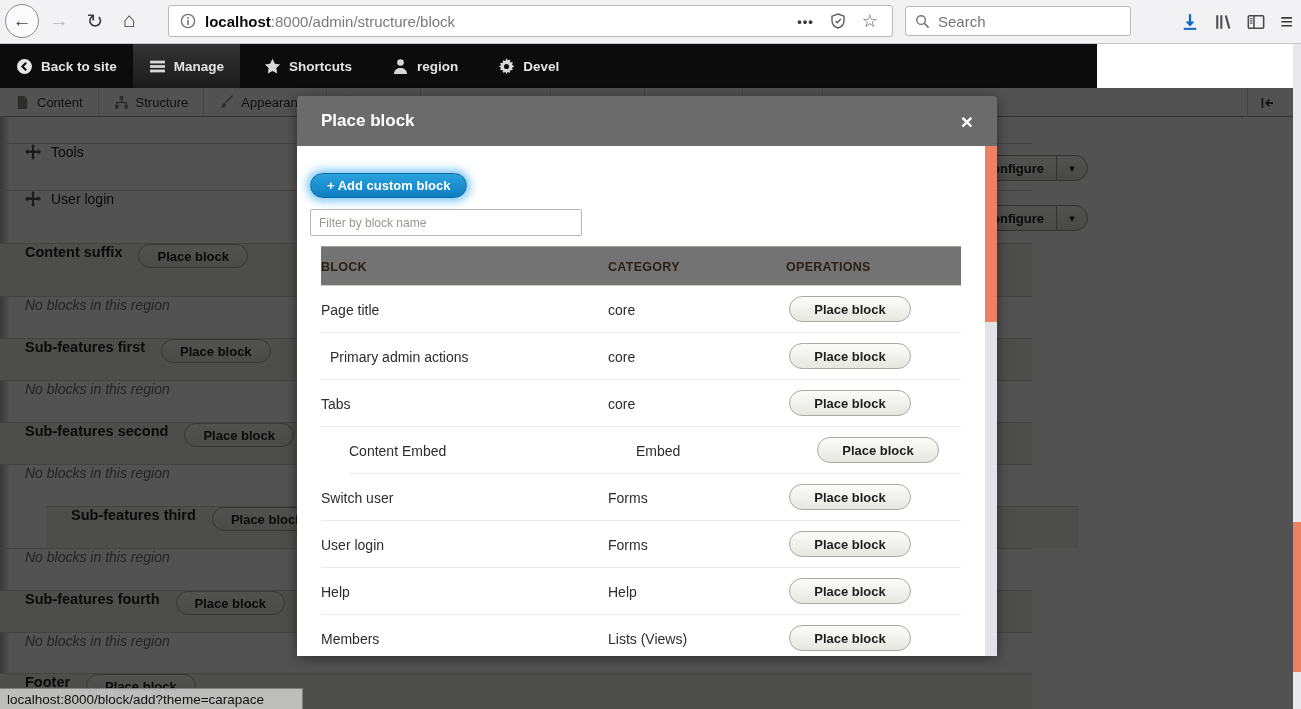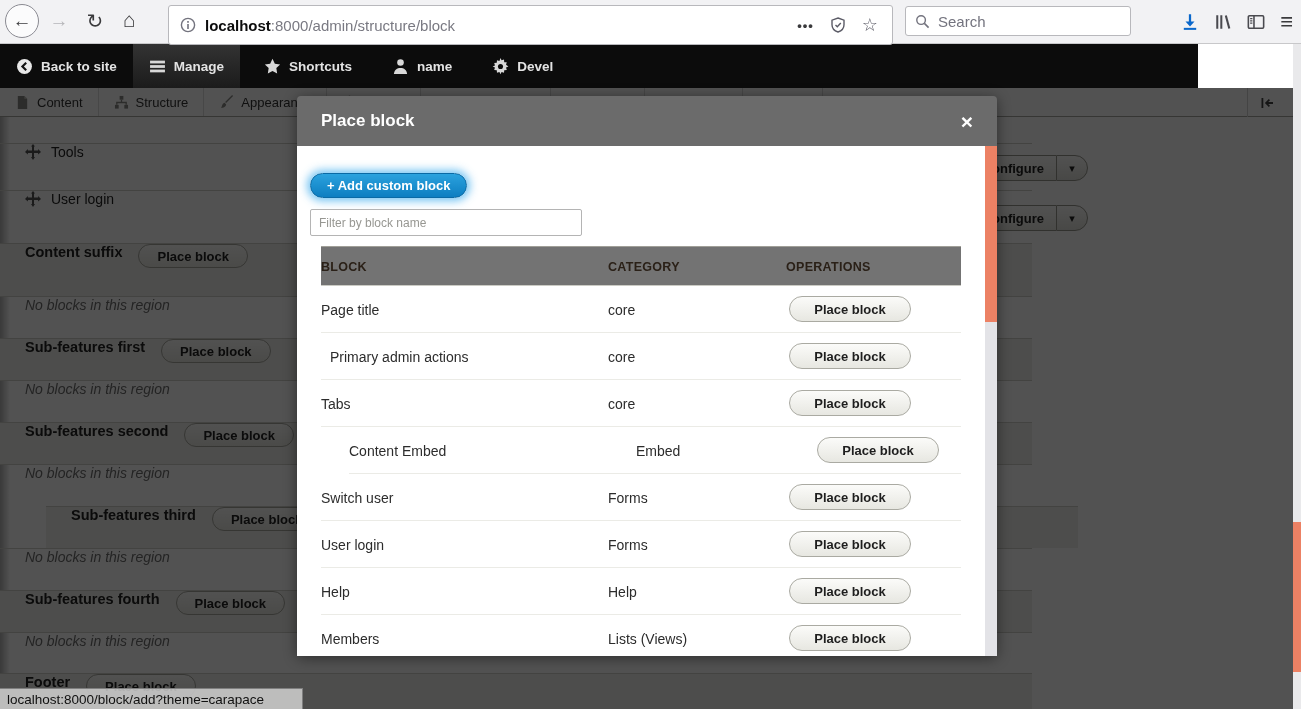--- a/index.html
+++ b/index.html
@@ -8,41 +8,41 @@
 
   
   .chrome{position:absolute;left:0;top:0;width:1301px;height:44px;background:#f2f2f4;
           border-bottom:1px solid #c8c8ca;z-index:90;}
   .nav-btn{position:absolute;display:flex;align-items:center;justify-content:center;color:#3a3a3c;}
   .circle-btn{left:5px;top:4px;width:34px;height:34px;border:1px solid #8a8a92;border-radius:50%;
               background:#fbfbfc;font-size:19px;}
   .fwd{left:47px;top:9px;width:24px;height:24px;font-size:19px;color:#b5b5b8;}
   .reload{left:82px;top:8px;width:26px;height:26px;font-size:20px;}
   .home{left:116px;top:7px;width:26px;height:26px;font-size:21px;}
-  .urlbar{position:absolute;left:168px;top:5px;width:725px;height:40px;background:#fff;
+  .urlbar{position:absolute;left:168px;top:5px;width:725px;height:32px;background:#fff;
           border:1px solid #b8b8bc;border-radius:3px;display:flex;align-items:center;}
   .urlbar .ic-info{margin:0 9px 0 11px;color:#73737e;font-size:15px;width:16px;height:16px;}
   .url-host{font-size:15px;color:#0c0c0d;font-weight:bold;}
   .url-host{font-weight:600;}
   .url-path{font-size:15px;color:#797982;}
   .url-right{margin-left:auto;display:flex;align-items:center;gap:16px;padding-right:14px;color:#5b5b66;}
   .dots{font-size:13px;letter-spacing:1px;color:#3a3a3c;font-weight:bold;}
   .ic16{width:16px;height:16px;display:inline-block;}
   .ic18{width:18px;height:18px;display:inline-block;}
   .searchbar{position:absolute;left:905px;top:6px;width:226px;height:30px;background:#fff;
              border:1px solid #b8b8bc;border-radius:3px;display:flex;align-items:center;}
   .searchbar .mag{margin:0 8px 0 9px;color:#73737e;width:15px;height:15px;}
   .search-ph{font-size:15px;color:#73737e;}
   .chrome-right{position:absolute;right:8px;top:0;height:44px;display:flex;align-items:center;gap:15px;}
   .dl{color:#0a68cb;}
   .lib,.sb{color:#4a4a4f;}
   .menu-ic{font-size:22px;color:#3a3a3c;line-height:1;}
 
   
-  .tbar{position:absolute;left:0;top:44px;width:1198px;height:44px;background:#0c0c0c;
+  .tbar{position:absolute;left:0;top:44px;width:1097px;height:44px;background:#0c0c0c;
         display:flex;align-items:stretch;}
   .titem{display:flex;align-items:center;gap:8px;padding:0 16px;color:#e3e3e3;
          font-size:13.5px;font-weight:bold;}
   .titem .ic{width:17px;height:17px;color:#d8d8d8;display:flex;align-items:center;justify-content:center;font-size:16px;}
   .titem.active{background:linear-gradient(#333,#1b1b1b);}
 
   .tray{position:absolute;left:0;top:88px;width:1293px;height:29px;background:#fff;
         border-bottom:1px solid #a8a8a3;display:flex;}
   .tr-item{display:flex;align-items:center;gap:7px;padding:0 15px;border-right:1px solid #dedede;
            font-size:13px;color:#333;}
@@ -206,21 +206,21 @@
         </span>
         <span>Shortcuts</span>
       </div>
       <div class="titem" style="margin-left: 8px;">
         <span class="ic">
           <svg viewBox="0 0 16 16">
             <circle cx="8" cy="4.2" r="3.1" fill="currentColor"></circle>
             <path d="M1.8 15c.4-3.9 2.9-5.6 6.2-5.6s5.8 1.7 6.2 5.6z" fill="currentColor"></path>
           </svg>
         </span>
-        <span>name</span>
+        <span>region</span>
       </div>
       <div class="titem" style="margin-left: 8px;">
         <span class="ic">
           <svg viewBox="0 0 16 16">
             <path d="M8 0l1 2.2 2.3-.7.2 2.4 2.4.2-.7 2.3L15.4 8l-2.2 1 .7 2.3-2.4.2-.2 2.4-2.3-.7L8 15.4l-1-2.2-2.3.7-.2-2.4-2.4-.2.7-2.3L.6 8l2.2-1-.7-2.3 2.4-.2.2-2.4 2.3.7z" fill="currentColor"></path>
             <circle cx="8" cy="8" r="2.4" fill="#0c0c0c"></circle>
           </svg>
         </span>
         <span>Devel</span>
       </div>

